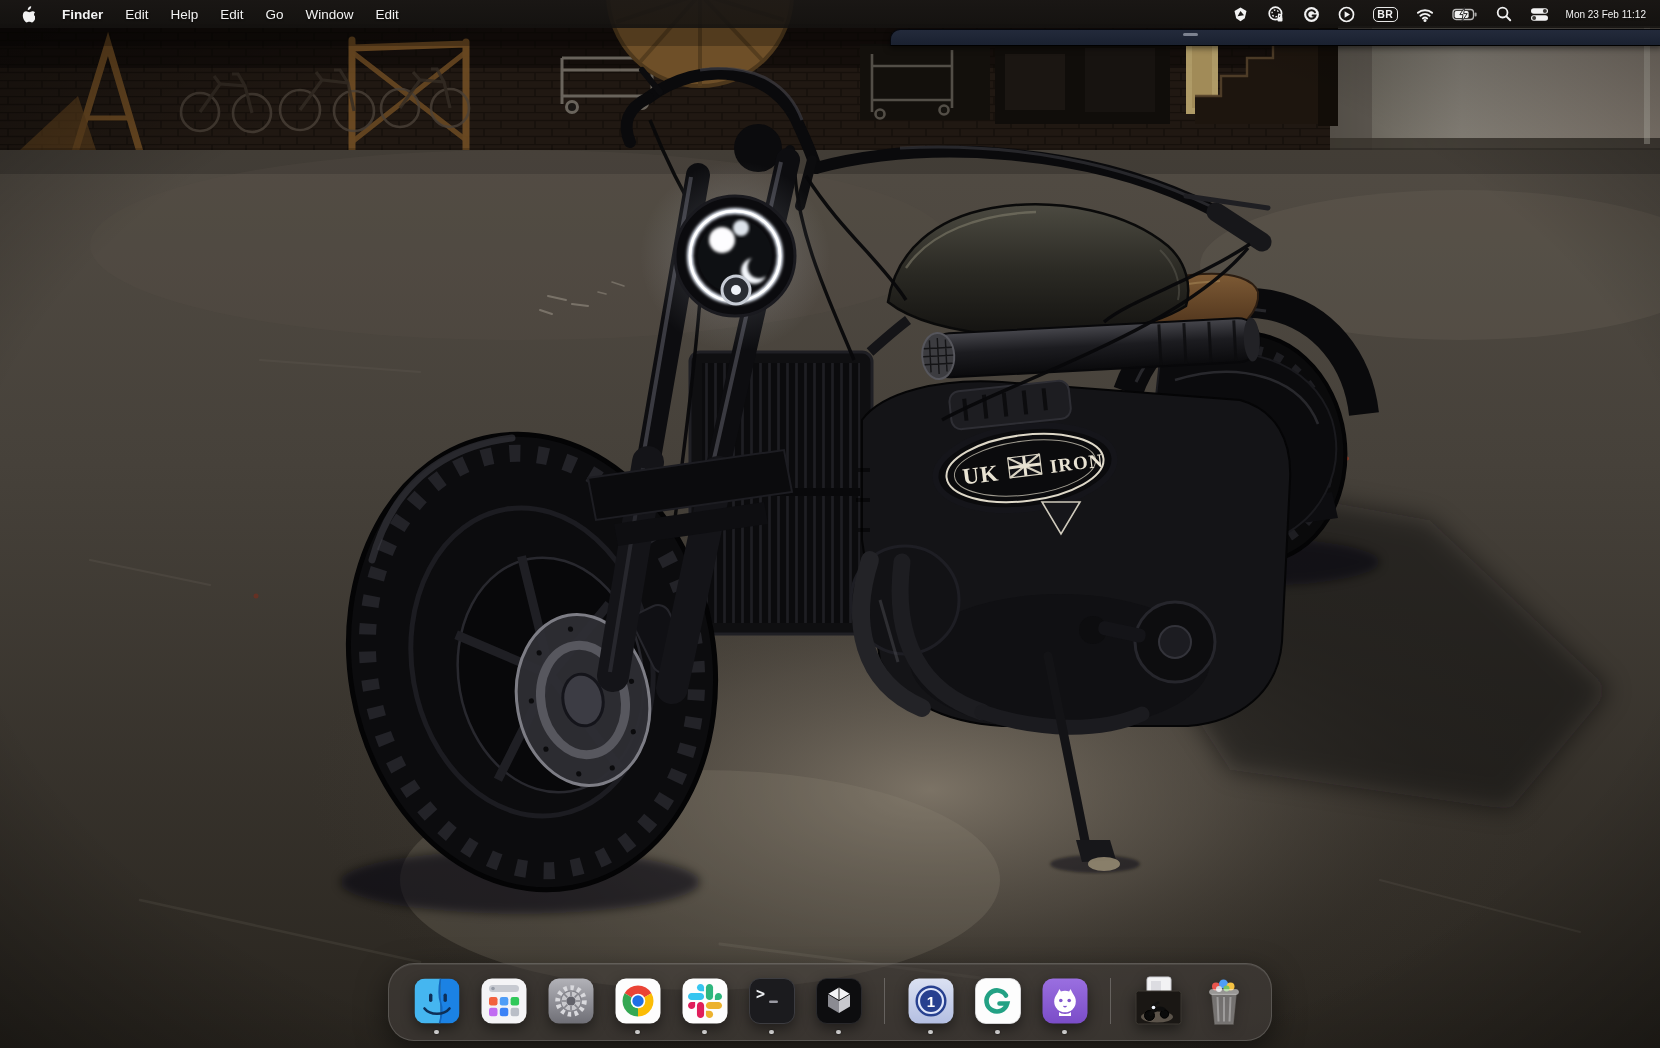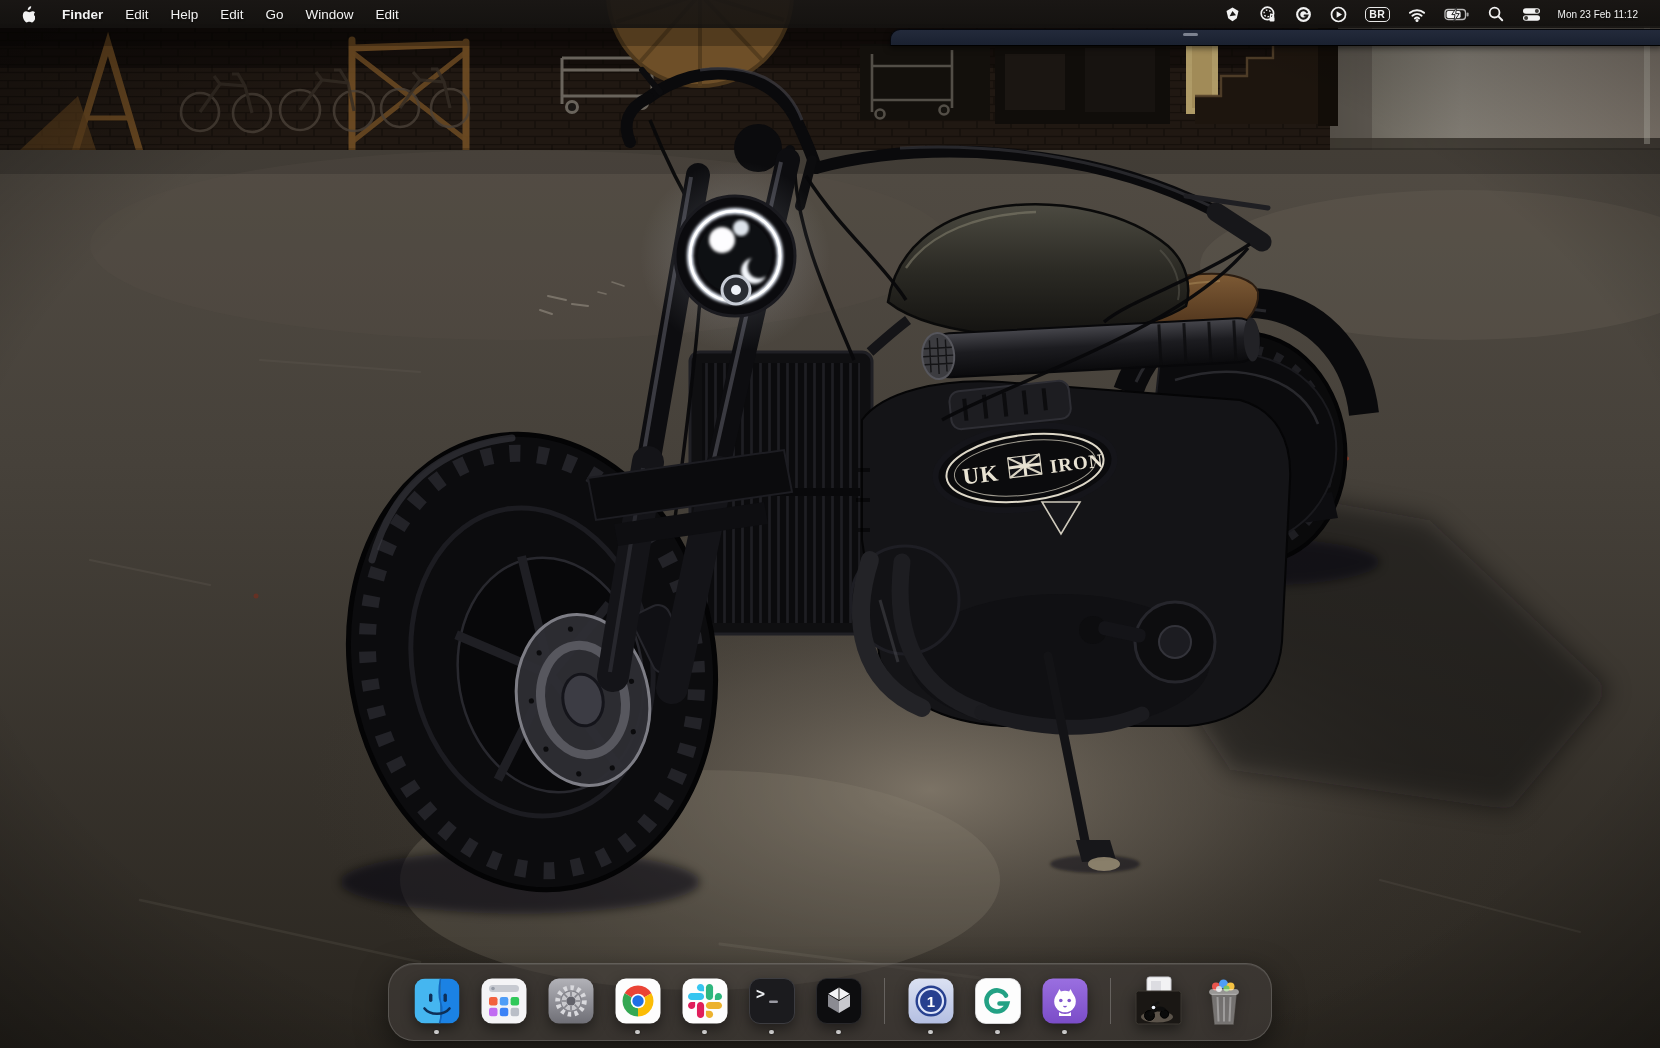--- a/index.html
+++ b/index.html
@@ -16,21 +16,21 @@
 
   
   #menubar{position:absolute;left:0;top:0;width:1660px;height:28px;
     background:linear-gradient(180deg,rgba(26,23,21,.92),rgba(20,18,16,.88));
     display:flex;align-items:center;color:#f2f2f2;font-size:13.5px;
     text-shadow:0 1px 2px rgba(0,0,0,.55);z-index:30;}
   .mb-left{display:flex;align-items:center;height:100%;}
   .apple{padding:0 16px 0 20px;display:flex;align-items:center;height:100%;}
   .mitem{padding:0 11px;height:100%;display:flex;align-items:center;white-space:nowrap;}
   .mitem.bold{font-weight:700;}
-  .mb-right{margin-left:auto;display:flex;align-items:center;height:100%;padding-right:12px;}
+  .mb-right{margin-left:auto;display:flex;align-items:center;height:100%;padding-right:4px;}
   .sicon{display:flex;align-items:center;justify-content:center;height:100%;padding:0 9px;}
   .br-badge{border:1.6px solid rgba(242,242,242,.95);border-radius:5px;font-size:10.5px;font-weight:700;
     padding:0 3.5px;line-height:13px;letter-spacing:.3px;}
   .clock{padding:0 10px 0 8px;font-size:10px;white-space:nowrap;}
 
   
   #dock{position:absolute;left:50%;bottom:7px;transform:translateX(-50%);
     background:rgba(66,62,58,.60);border:1px solid rgba(255,255,255,.16);
     border-radius:26px;padding:12px 14px 6px;display:flex;align-items:flex-start;
     box-shadow:0 10px 30px rgba(0,0,0,.5), inset 0 1px 0 rgba(255,255,255,.08);z-index:30;}

